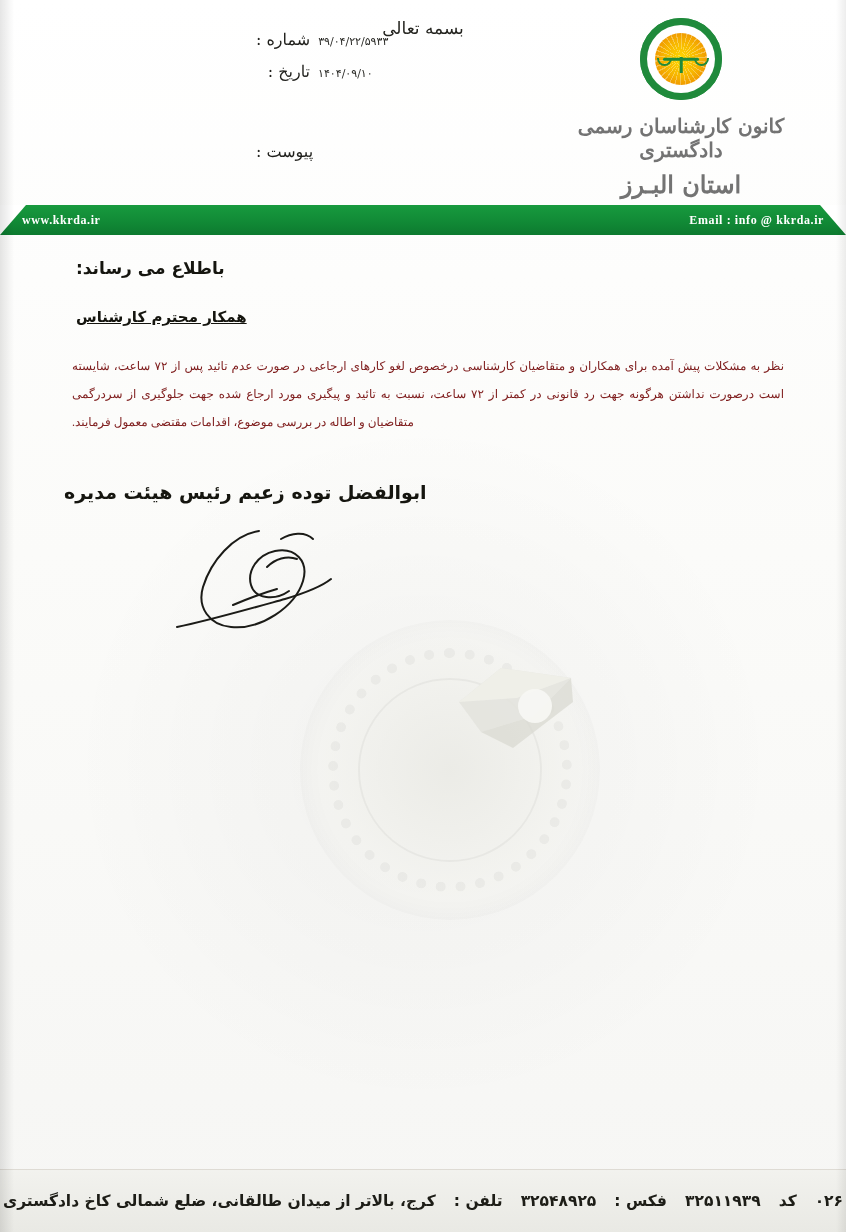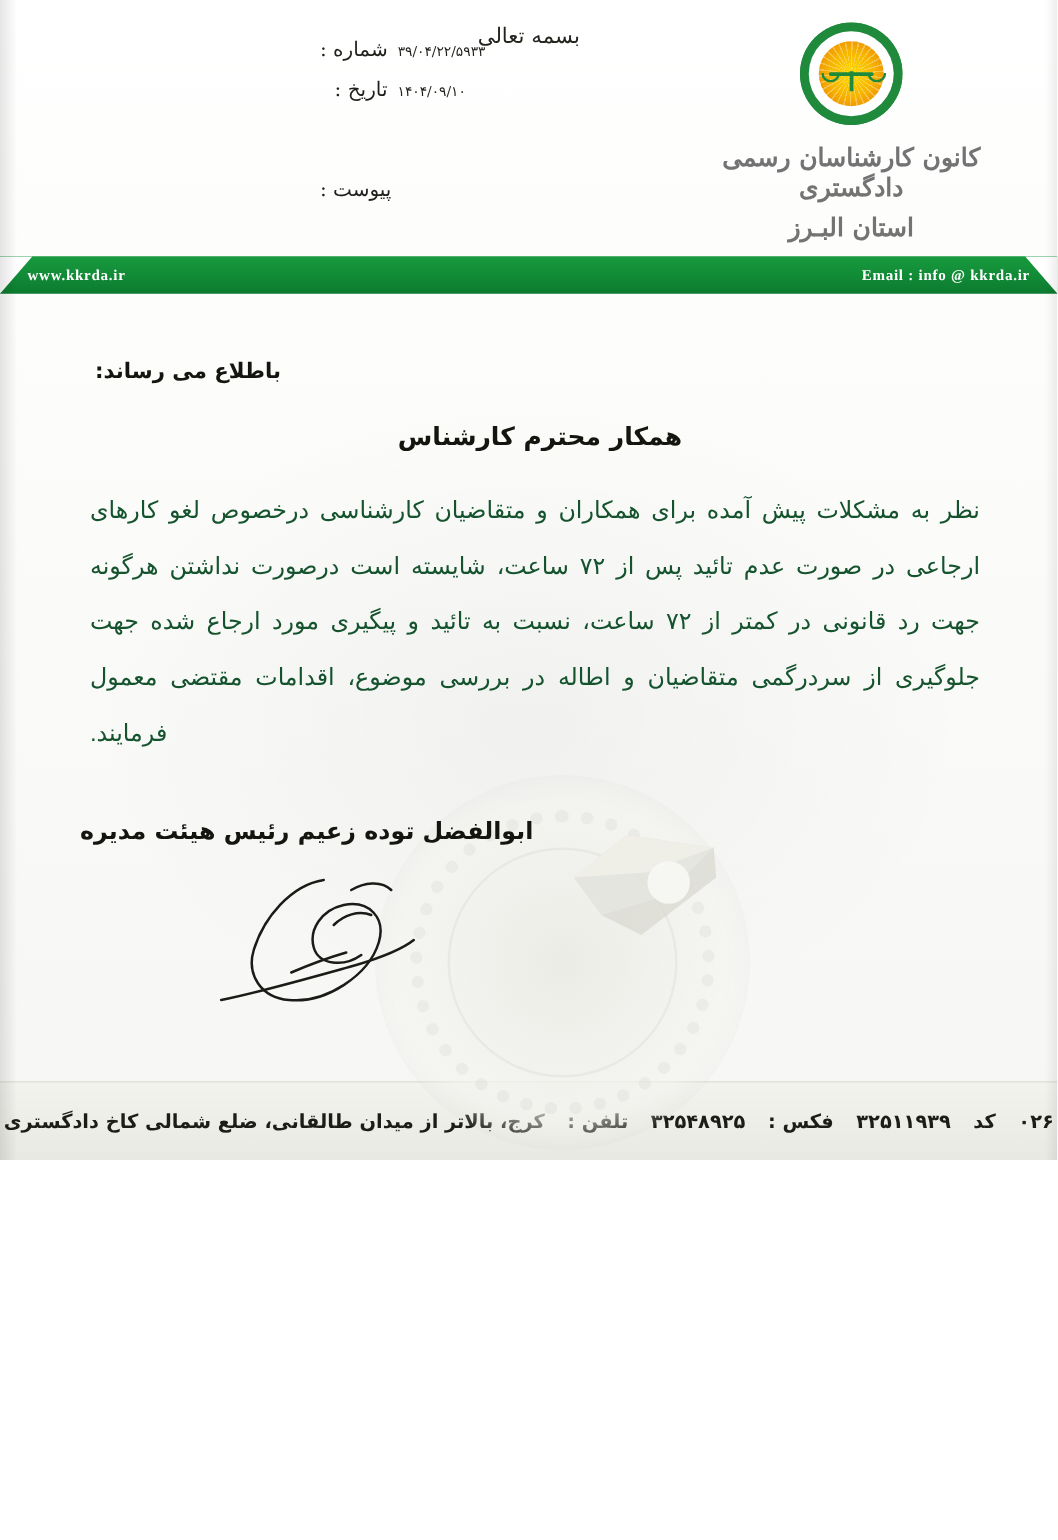--- a/index.html
+++ b/index.html
@@ -6,21 +6,21 @@
     margin: 0;
     padding: 0;
     background: #ffffff;
   }
   body {
     font-family: "DejaVu Sans", "Liberation Sans", sans-serif;
   }
   .page {
     position: relative;
     width: 846px;
-    height: 928px;
+    height: 1232px;
     background: #fdfdfb;
     overflow: hidden;
   }
   
   .paper-shade {
     position: absolute;
     inset: 0;
     background:
       radial-gradient(ellipse 60% 40% at 50% 62%, rgba(0,0,0,0.035) 0%, rgba(0,0,0,0.0) 70%),
       linear-gradient(180deg, #ffffff 0%, #fbfbf9 45%, #f6f6f4 100%);
@@ -130,21 +130,21 @@
     font-weight: bold;
     direction: rtl;
   }
   .org-name-1 {
     margin-top: 14px;
     font-size: 20px;
     letter-spacing: -0.3px;
   }
   .org-name-2 {
     margin-top: 8px;
-    font-size: 20px;
+    font-size: 24px;
   }
 
   
   .ref-block {
     position: absolute;
     top: 30px;
     right: 330px;
     width: 260px;
     text-align: left;
     direction: rtl;
@@ -195,49 +195,50 @@
     width: 26px;
     height: 30px;
     background: #ffffff;
   }
   .band-left-corner { left: 0; clip-path: polygon(0 0, 100% 0, 0 100%); }
   .band-right-corner { right: 0; clip-path: polygon(100% 0, 100% 100%, 0 0); }
 
   
   .body-area {
     position: relative;
-    padding: 52px 58px 0 58px;
+    padding: 23px 58px 0 58px;
     direction: rtl;
     z-index: 2;
   }
   .salutation {
     text-align: left;
     font-family: "DejaVu Sans", sans-serif;
     font-weight: bold;
     font-size: 17px;
     color: #15150f;
     margin-bottom: 30px;
     padding-left: 18px;
   }
   .addressee {
-    text-align: center;
+    text-align: left;
     font-family: "DejaVu Sans", sans-serif;
     font-weight: bold;
-    font-size: 20px;
+    font-size: 15px;
     color: #15150f;
     margin-bottom: 26px;
     padding-left: 18px;
+    text-decoration: underline;
   }
   .paragraph {
     text-align: justify;
     text-align-last: left;
-    font-family: Liberation Sans, sans-serif;
-    font-size: 19px;
+    font-family: Liberation Serif, serif;
+    font-size: 12px;
     line-height: 2.35;
-    color: #14532d;
+    color: #7f1d1d;
     padding: 0 4px 0 14px;
   }
   .signature-name {
     margin-top: 44px;
     text-align: left;
     font-family: "DejaVu Sans", sans-serif;
     font-weight: bold;
     font-size: 19px;
     color: #15150f;
     padding-left: 6px;

